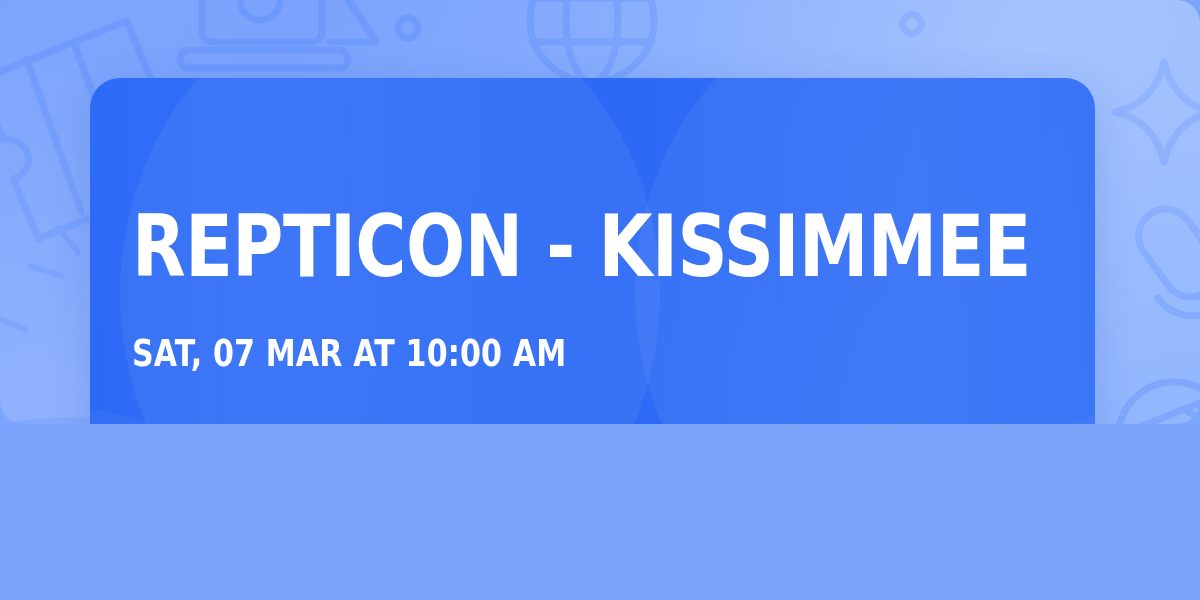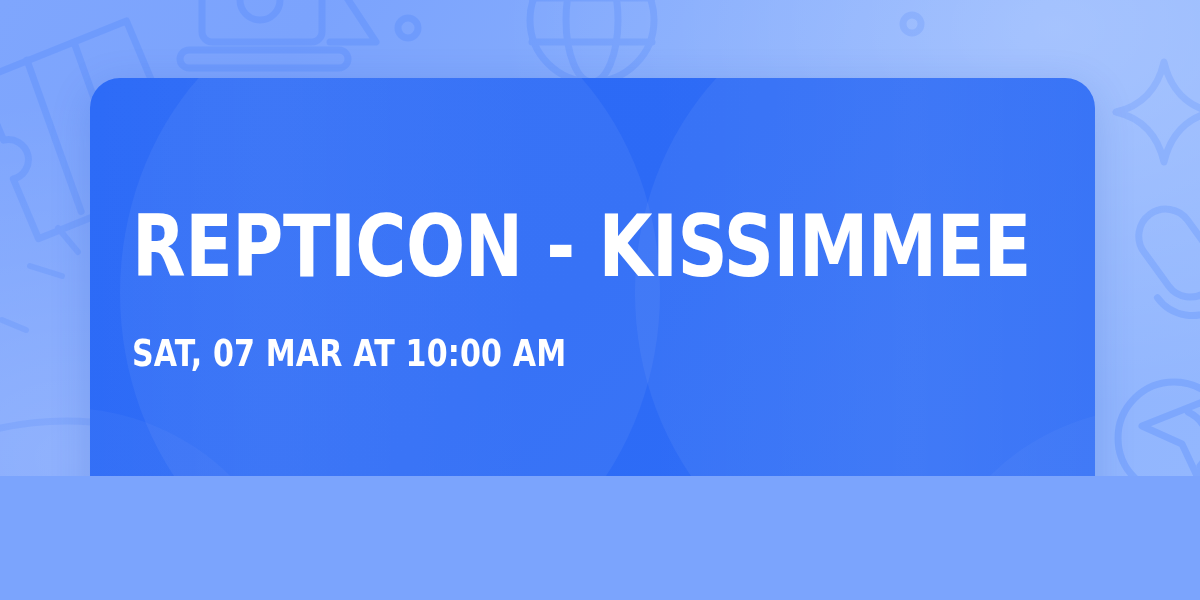--- a/index.html
+++ b/index.html
@@ -11,24 +11,25 @@
     overflow: hidden;
   }
   body {
     font-family: "Liberation Sans", sans-serif;
     background: #7BA4FD;
   }
 
   .stage {
     position: relative;
     width: 1200px;
-    height: 476px;
+    height: 424px;
     overflow: hidden;
     background:
       linear-gradient(118deg, #7FA6FD 0%, #7BA3FD 22%, #85ACFD 48%, #8FB4FE 72%, #93B7FE 100%);
+    border-radius: 23px;
   }
 
   
   .bg-pattern {
     position: absolute;
     inset: 0;
     opacity: 0.30;
     pointer-events: none;
   }
   .bg-pattern svg {

